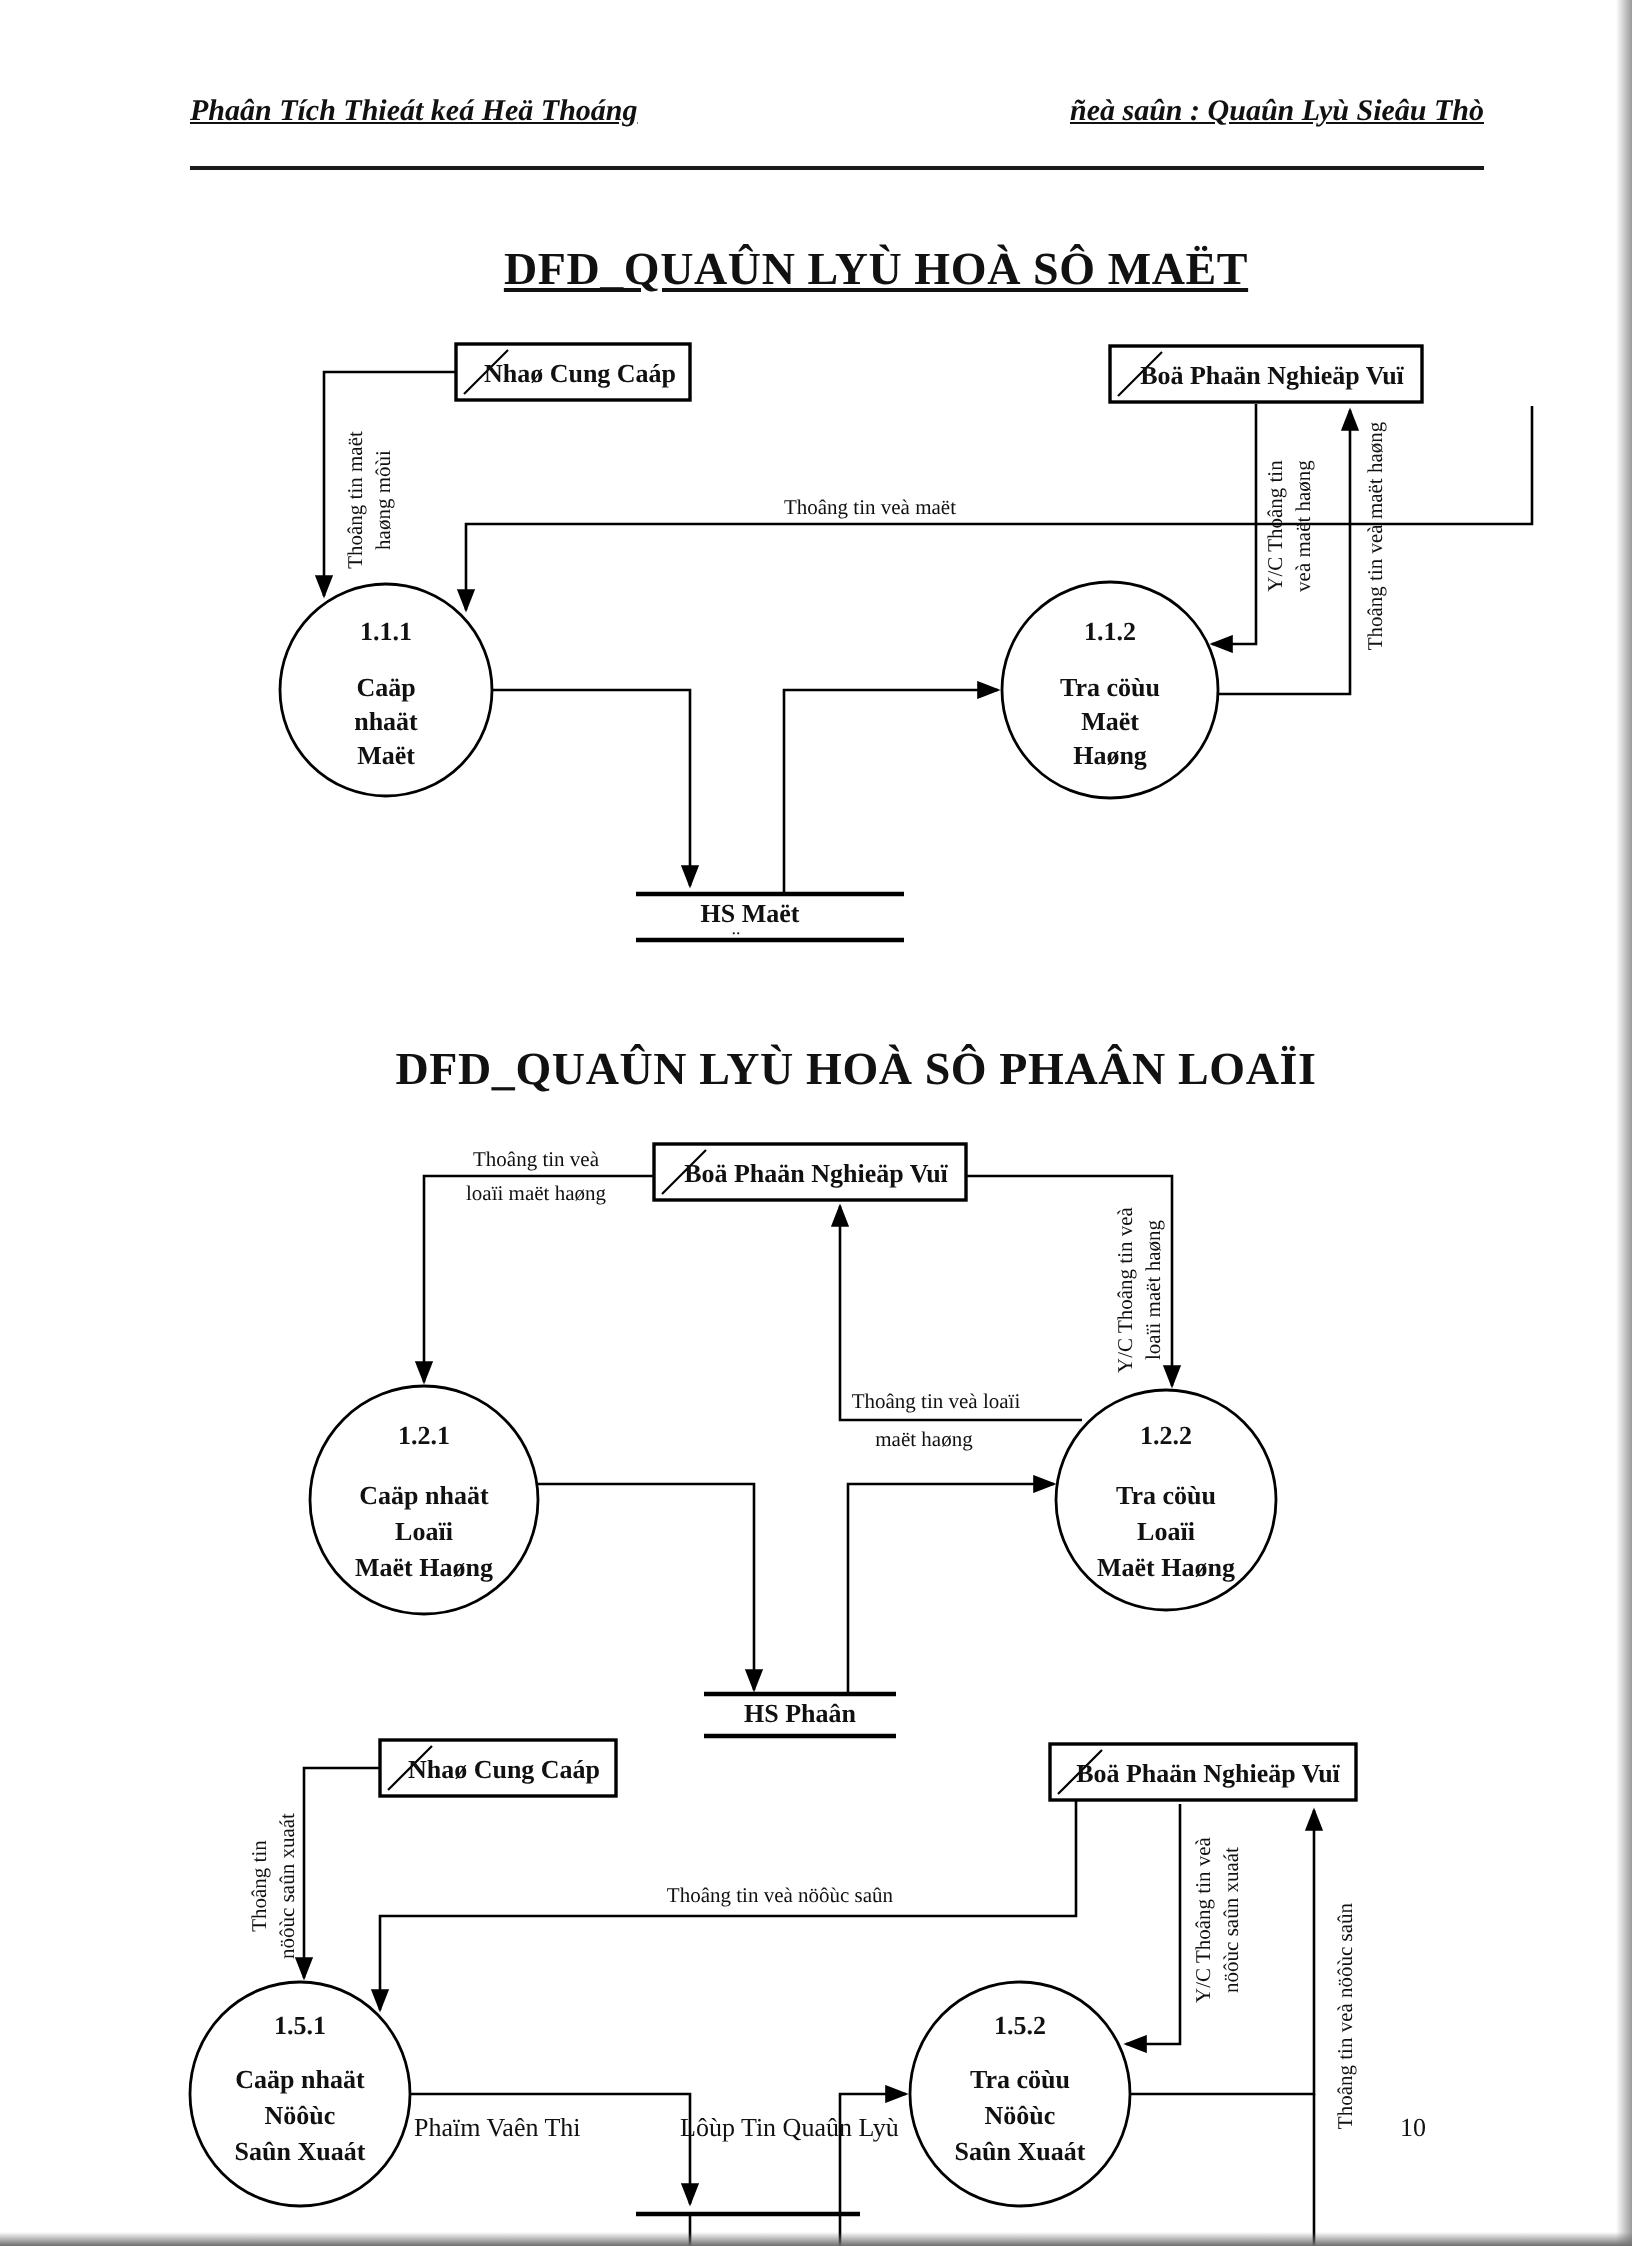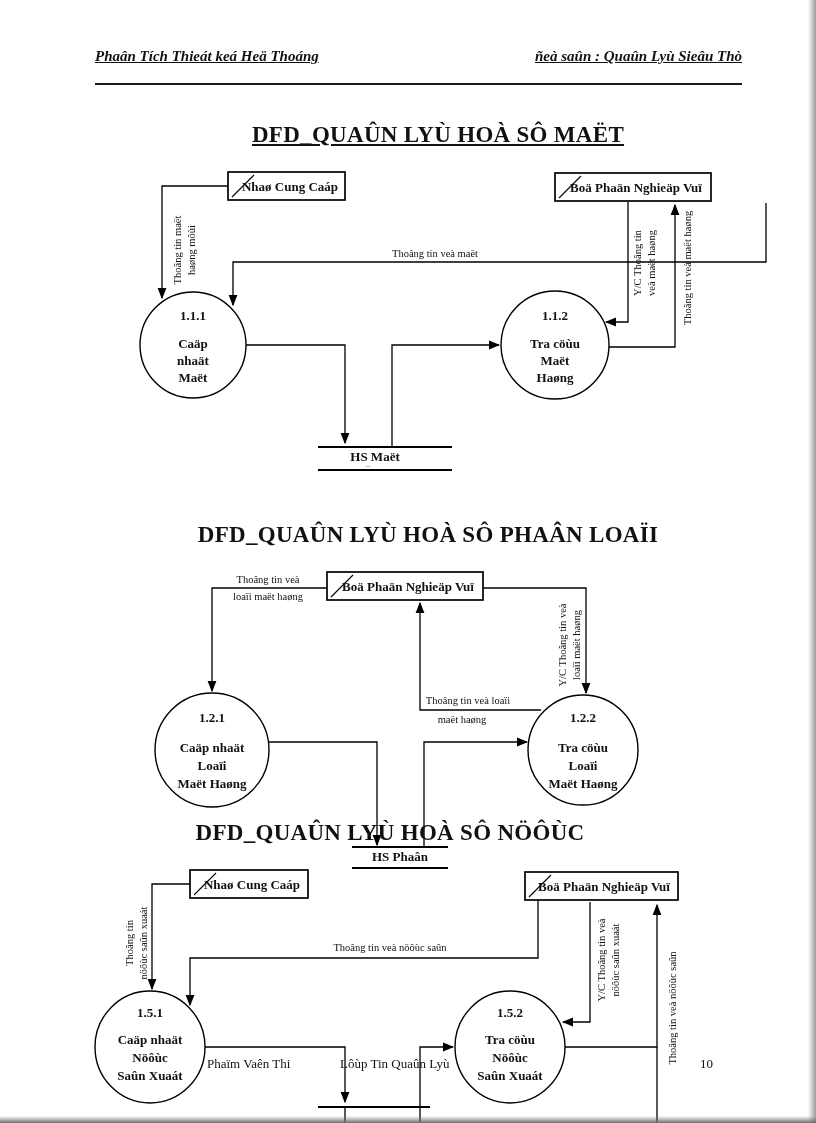--- a/index.html
+++ b/index.html
@@ -35,21 +35,20 @@
 
 <div class="page">
 
   <div class="header">
     <span>Phaân Tích Thieát keá Heä Thoáng</span>
     <span>ñeà saûn : Quaûn Lyù Sieâu Thò</span>
   </div>
 
   <div class="title t1">DFD_QUAÛN LYÙ HOÀ SÔ MAËT</div>
   <div class="title t2">DFD_QUAÛN LYÙ HOÀ SÔ PHAÂN LOAÏI</div>
-  <div class="title t3">DFD_QUAÛN LYÙ HOÀ SÔ NÖÔÙC</div>
 
   <svg class="dfd" width="816" height="1123" viewBox="0 0 816 1123">
     <defs>
       <marker id="arr" markerWidth="9" markerHeight="7" refX="8" refY="3.5" orient="auto">
         <path d="M0,0 L9,3.5 L0,7 z" fill="#000"></path>
       </marker>
     </defs>
 
     <polyline class="fl" points="228,186 162,186 162,298" marker-end="url(#arr)"></polyline>
     <polyline class="fl" points="766,203 766,262 233,262 233,305" marker-end="url(#arr)"></polyline>

